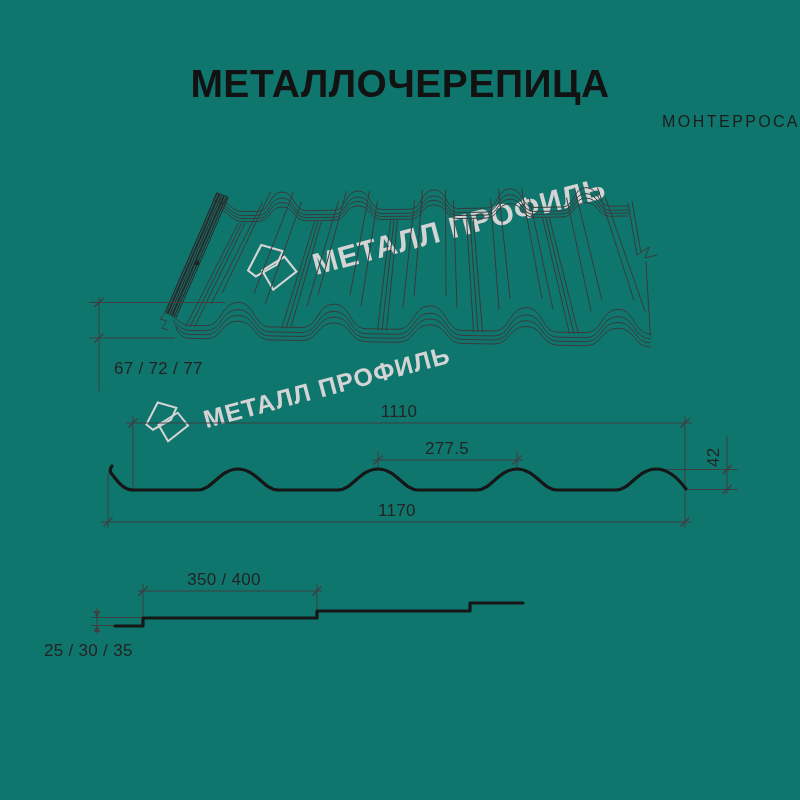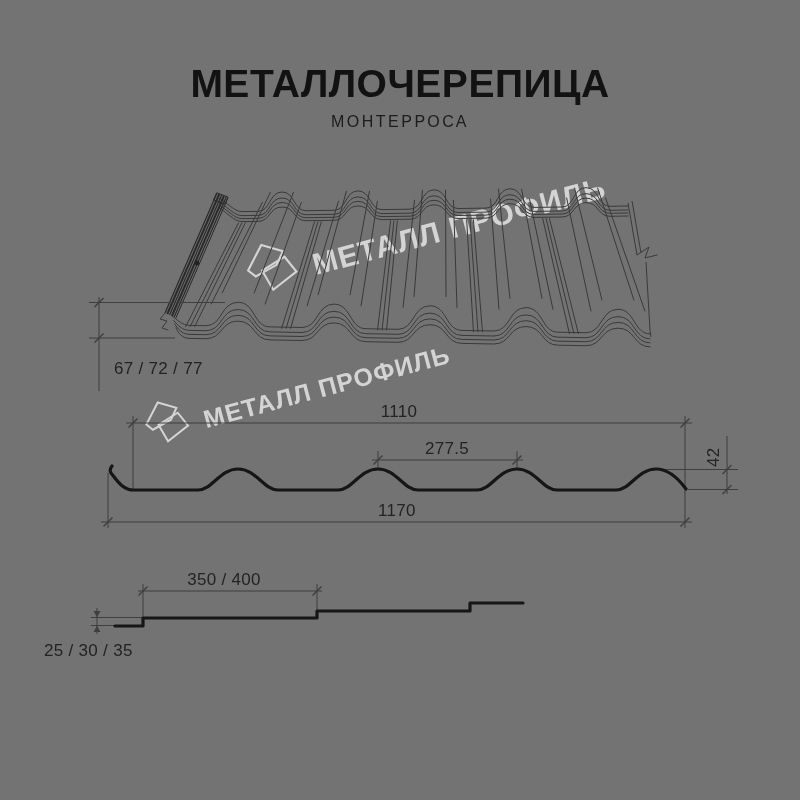--- a/index.html
+++ b/index.html
@@ -1,20 +1,20 @@
 <!DOCTYPE html>
 <html><head>
 <meta charset="utf-8">
 <style>
   html,body{margin:0;padding:0;background:#ffffff;}
-  #stage{position:relative;width:800px;height:800px;background:#737373;overflow:hidden;
+  #stage{position:relative;width:800px;height:800px;background:#0f766e;overflow:hidden;
          font-family:"Liberation Sans",sans-serif;}
   .title{position:absolute;left:0;right:0;top:62px;text-align:center;
          font-size:39px;font-weight:700;letter-spacing:.5px;color:#121212;}
-  .subtitle{position:absolute;left:0;right:0;top:113px;text-align:center;
+  .subtitle{position:absolute;left:0;right:0;top:113px;text-align:right;
          font-size:16px;font-weight:400;letter-spacing:2.5px;color:#1c1c1c;}
   .watermark{position:absolute;display:flex;align-items:flex-end;gap:12px;
          color:#d4d4d4;font-weight:700;white-space:nowrap;z-index:1;
          transform-origin:left bottom;}
   .wm1{left:250px;top:242px;font-size:30px;letter-spacing:1px;transform:rotate(-15deg);}
   .wm2{left:148px;top:400px;font-size:25px;letter-spacing:1px;transform:rotate(-15deg);}
   .wm-logo{flex:0 0 auto;}
   svg#art{position:absolute;left:0;top:0;z-index:2;}
   text.dim{font-family:"Liberation Sans",sans-serif;font-size:17px;fill:#232323;letter-spacing:.3px;}
   text.mid{text-anchor:middle;}

